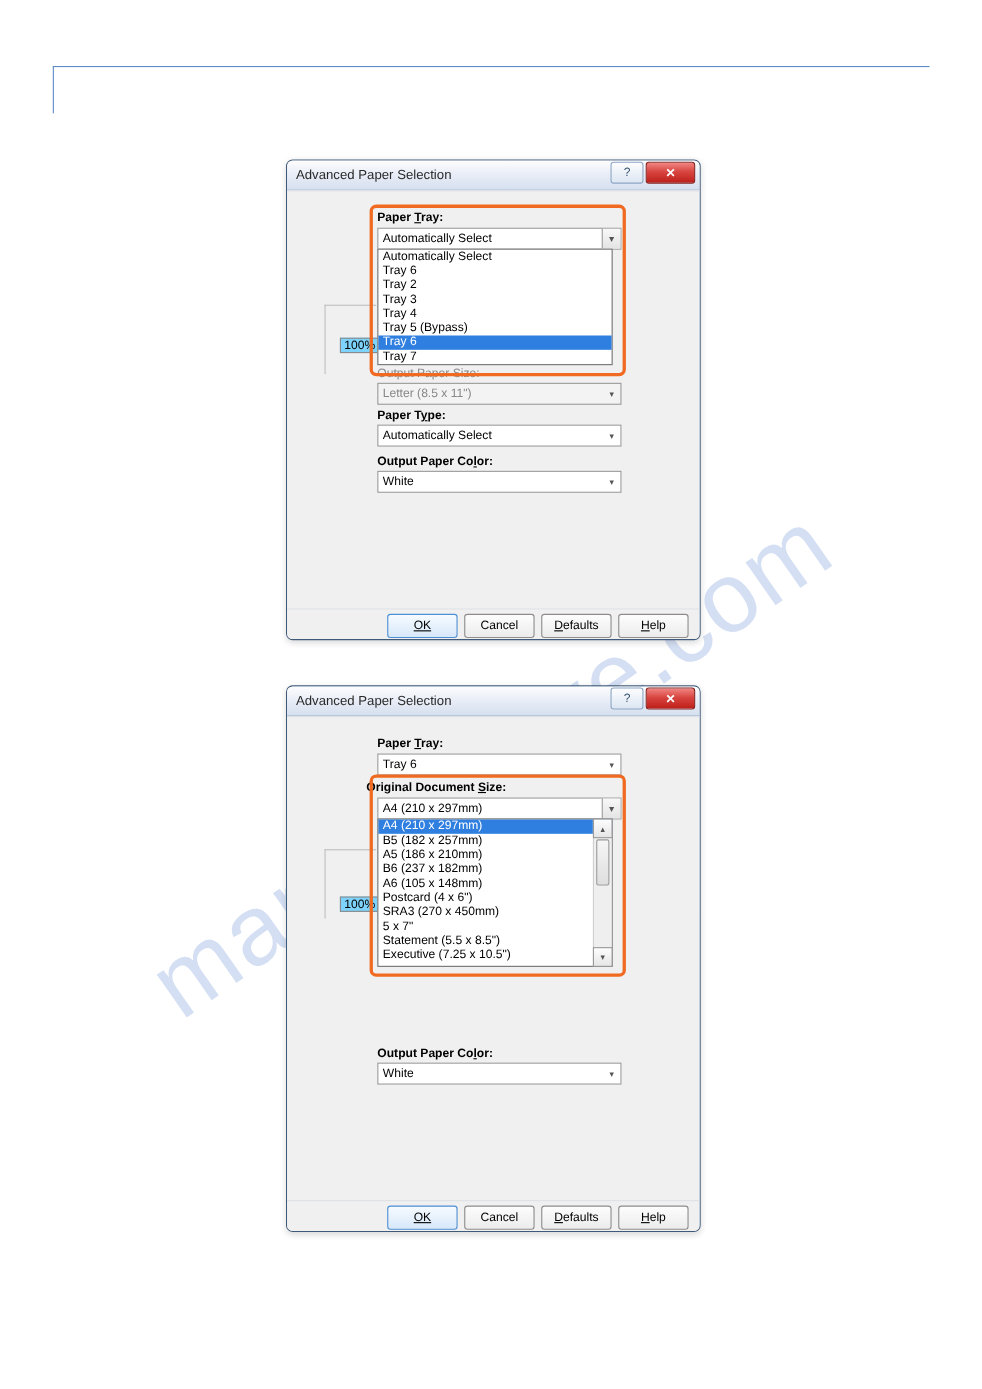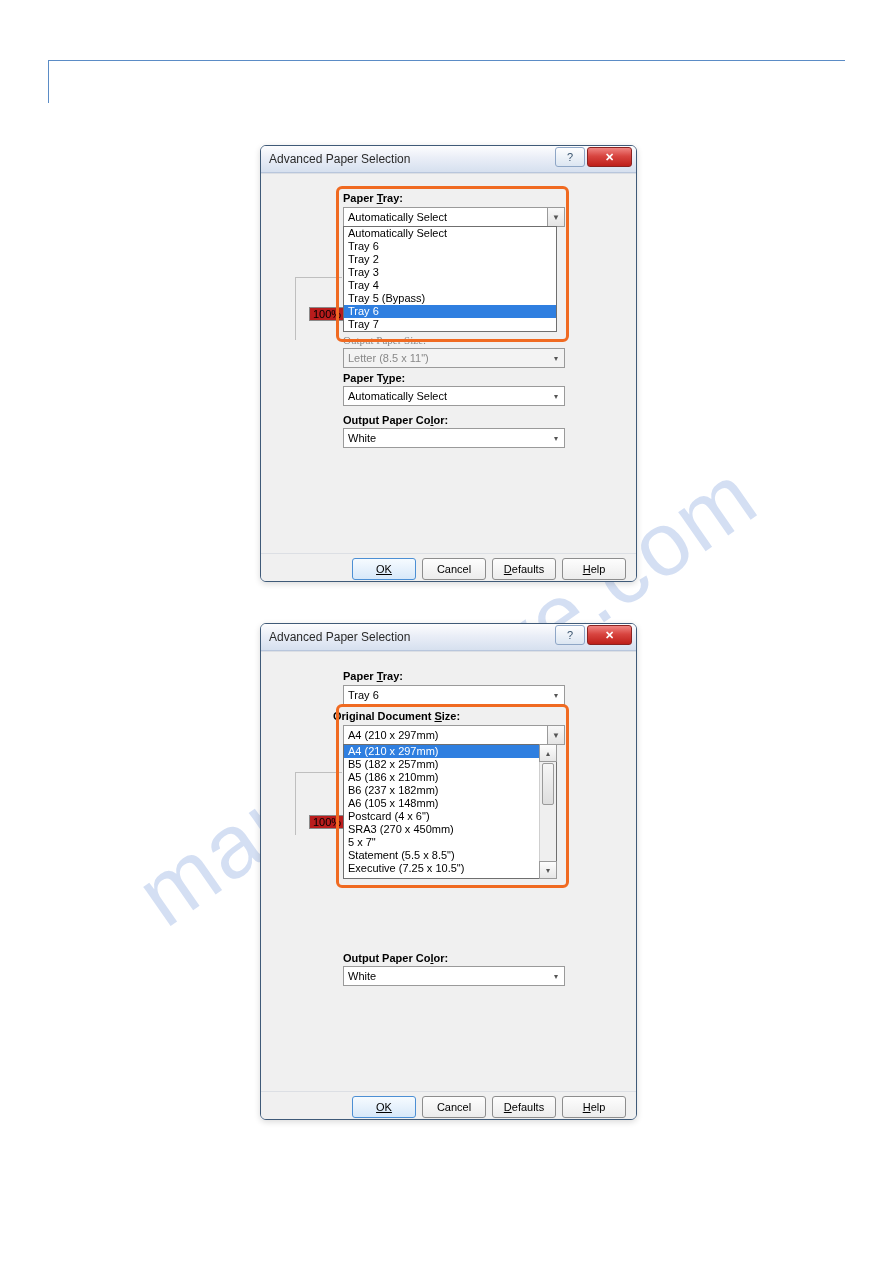--- a/index.html
+++ b/index.html
@@ -200,21 +200,21 @@
   .scroll-track .thumb {
     position: absolute;
     left: 2px; right: 2px;
     background: linear-gradient(180deg, #f6f6f6, #dedede);
     border: 1px solid #9a9a9a;
     border-radius: 2px;
   }
   .zoom-badge {
     position: absolute;
     font-size: 11px;
-    background: #b91c1c;
+    background: #7dd3fc;
     border: 1px solid #8a8a8a;
     padding: 0 3px;
   }
   .preview-frame {
     position: absolute;
     left: 34px;
     width: 46px;
     height: 62px;
     border-top: 1px solid #bfbfbf;
     border-left: 1px solid #bfbfbf;
@@ -248,21 +248,21 @@
       <div class="item">Automatically Select</div>
       <div class="item">Tray 6</div>
       <div class="item">Tray 2</div>
       <div class="item">Tray 3</div>
       <div class="item">Tray 4</div>
       <div class="item">Tray 5 (Bypass)</div>
       <div class="item sel">Tray 6</div>
       <div class="item">Tray 7</div>
     </div>
 
-    <div class="label" style="position:absolute; left:82px; top:160px; color:#888;font-family:Liberation Serif, serif;">Output Paper Size:</div>
+    <div class="label" style="position:absolute; left:82px; top:160px; color:#888;">Output Paper Size:</div>
     <div class="select disabled" style="position:absolute; left:82px; top:174px; width:212px;">
       <span>Letter (8.5 x 11")</span>
       <span class="arrow">▾</span>
     </div>
 
     <div class="label bold" style="position:absolute; left:82px; top:198px;">Paper T<span class="underline-letter">y</span>pe:</div>
     <div class="select" style="position:absolute; left:82px; top:212px; width:212px;">
       <span>Automatically Select</span>
       <span class="arrow">▾</span>
     </div>

